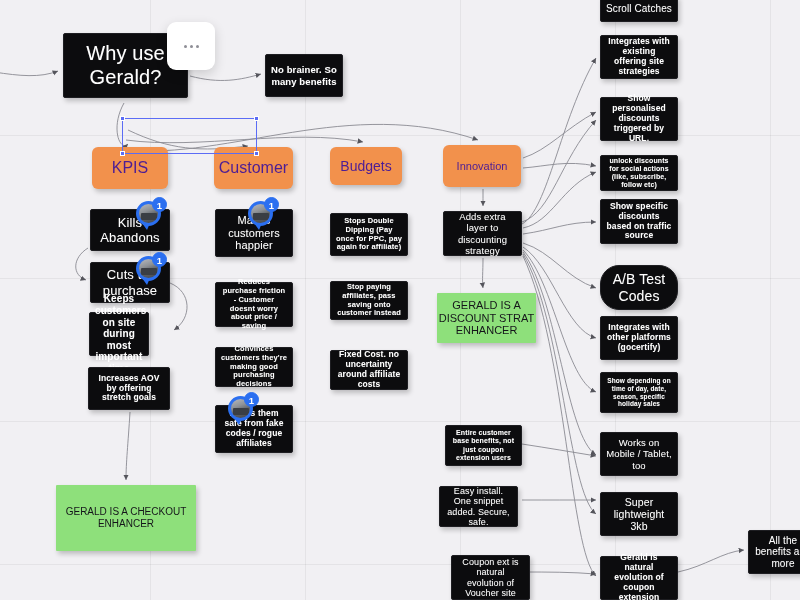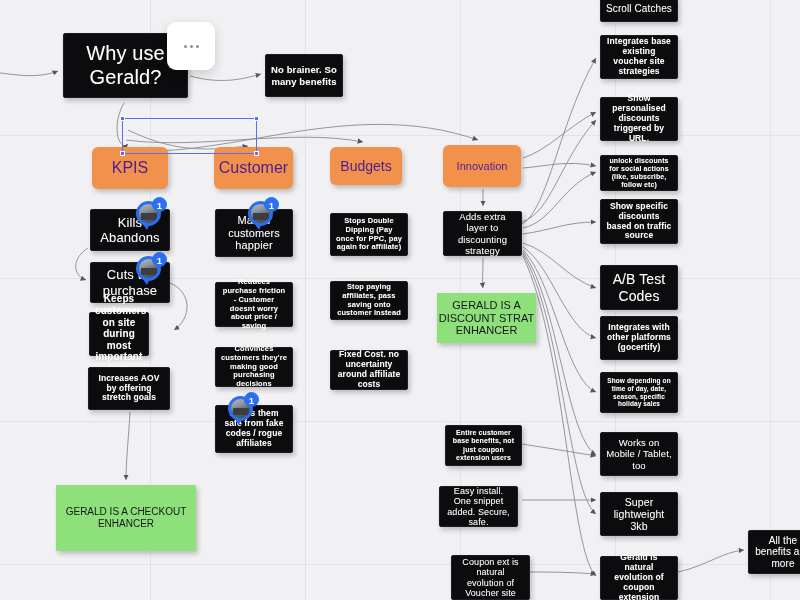--- a/index.html
+++ b/index.html
@@ -260,32 +260,32 @@
       <div class="node dark plain" style="left: 439px; top: 486px; width: 79px; height: 41px; font-size: 9px;">
         <span class="txt">Easy install. One snippet added. Secure, safe.</span>
       </div>
       <div class="node dark plain" style="left: 443px; top: 555px; width: 79px; height: 45px; font-size: 9px; margin-left: 8px;">
         <span class="txt">Coupon ext is natural evolution of Voucher site</span>
       </div>
       <div class="node dark plain" style="left: 600px; top: -4px; width: 78px; height: 26px; font-size: 10px;">
         <span class="txt">Scroll Catches</span>
       </div>
       <div class="node dark" style="left: 600px; top: 35px; width: 78px; height: 44px; font-size: 8.5px;">
-        <span class="txt">Integrates base existing voucher site strategies</span>
+        <span class="txt">Integrates with existing offering site strategies</span>
       </div>
       <div class="node dark" style="left: 600px; top: 97px; width: 78px; height: 44px; font-size: 8.5px;">
         <span class="txt">Show personalised discounts triggered by URL.</span>
       </div>
       <div class="node dark" style="left: 600px; top: 155px; width: 78px; height: 36px; font-size: 7px;">
         <span class="txt">unlock discounts for social actions (like, subscribe, follow etc)</span>
       </div>
       <div class="node dark" style="left: 600px; top: 199px; width: 78px; height: 45px; font-size: 8.5px;">
         <span class="txt">Show specific discounts based on traffic source</span>
       </div>
-      <div class="node dark plain" style="left: 600px; top: 265px; width: 78px; height: 45px; font-size: 14px;">
+      <div class="node dark plain" style="left: 600px; top: 265px; width: 78px; height: 45px; font-size: 14px; border-radius: 19px;">
         <span class="txt">A/B Test Codes</span>
       </div>
       <div class="node dark" style="left: 600px; top: 316px; width: 78px; height: 44px; font-size: 8.5px;">
         <span class="txt">Integrates with other platforms (gocertify)</span>
       </div>
       <div class="node dark" style="left: 600px; top: 372px; width: 78px; height: 41px; font-size: 6.5px;">
         <span class="txt">Show depending on time of day, date, season, specific holiday sales</span>
       </div>
       <div class="node dark plain" style="left: 600px; top: 432px; width: 78px; height: 44px; font-size: 9.5px;">
         <span class="txt">Works on Mobile / Tablet, too</span>

